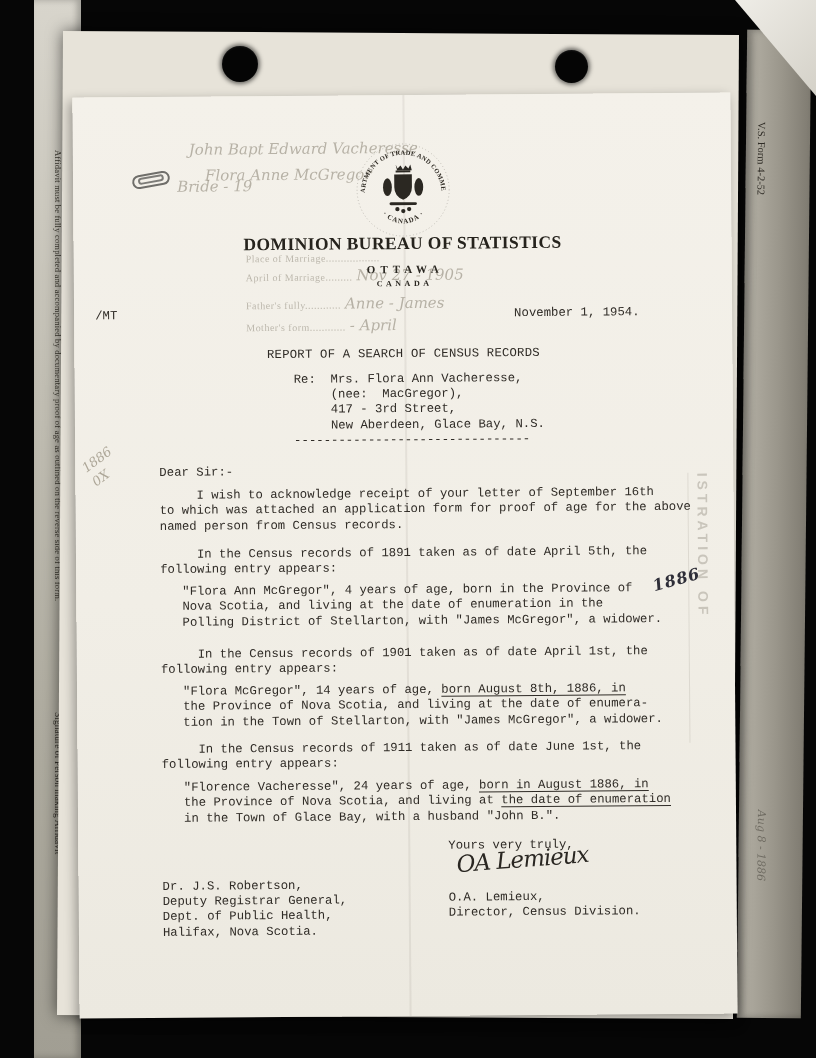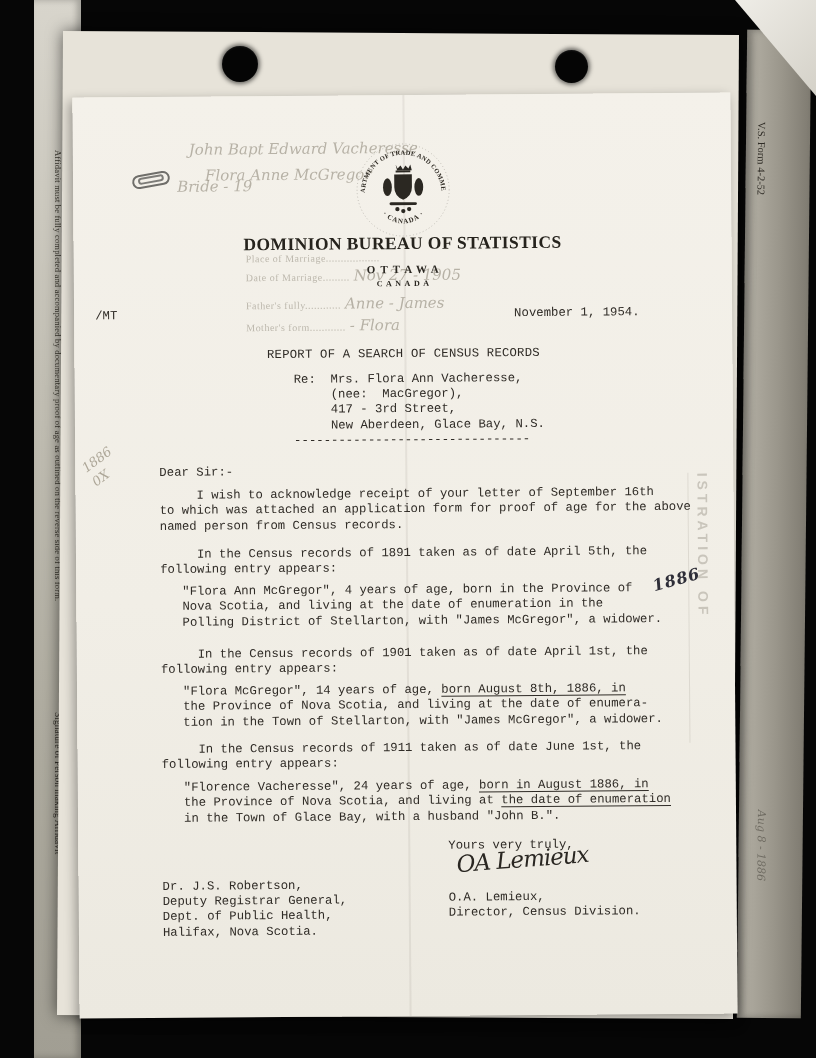--- a/index.html
+++ b/index.html
@@ -126,23 +126,23 @@
   <div id="under-form" class="abs"></div>
 
   <div id="letter" class="abs">
     <div class="crease-v"></div>
 
     <div id="bleed">
       <div class="bleed-row" style="left:112px;top:44px;"><span class="bl-label"></span><span class="bl-value">John Bapt Edward Vacheresse</span></div>
       <div class="bleed-row" style="left:128px;top:70px;"><span class="bl-label"></span><span class="bl-value">Flora Anne McGregor</span></div>
       <div class="bleed-row" style="left:100px;top:81px;"><span class="bl-label"></span><span class="bl-value">Bride - 19</span></div>
       <div class="bleed-row" style="left:172px;top:152px;"><span class="bl-label">Place of Marriage..................</span><span class="bl-value"></span></div>
-      <div class="bleed-row" style="left:172px;top:171px;"><span class="bl-label">Date of Marriage.........</span><span class="bl-value">Nov 27 - 1905</span></div>
+      <div class="bleed-row" style="left:172px;top:171px;"><span class="bl-label">April of Marriage.........</span><span class="bl-value">Nov 27 - 1905</span></div>
       <div class="bleed-row" style="left:172px;top:199px;"><span class="bl-label">Father's fully............</span><span class="bl-value">Anne - James</span></div>
-      <div class="bleed-row" style="left:172px;top:221px;"><span class="bl-label">Mother's form............</span><span class="bl-value">- Flora</span></div>
+      <div class="bleed-row" style="left:172px;top:221px;"><span class="bl-label">Mother's form............</span><span class="bl-value">- April</span></div>
     </div>
 
     <svg id="seal" viewBox="0 0 100 100">
       <defs>
         <path id="sealTop" d="M 11,53 A 39,39 0 0 1 89,53"></path>
         <path id="sealBot" d="M 22,56 A 28,28 0 0 0 78,56"></path>
       </defs>
       <circle cx="50" cy="50" r="47" fill="none" stroke="#4a453c" stroke-width="0.6" stroke-dasharray="1 2.5" opacity="0.45"></circle>
       <text class="seal-arc"><textPath href="#sealTop" startOffset="50%" text-anchor="middle">DEPARTMENT OF TRADE AND COMMERCE</textPath></text>
       <text class="seal-arc seal-arc-bot"><textPath href="#sealBot" startOffset="50%" text-anchor="middle">· CANADA ·</textPath></text>

